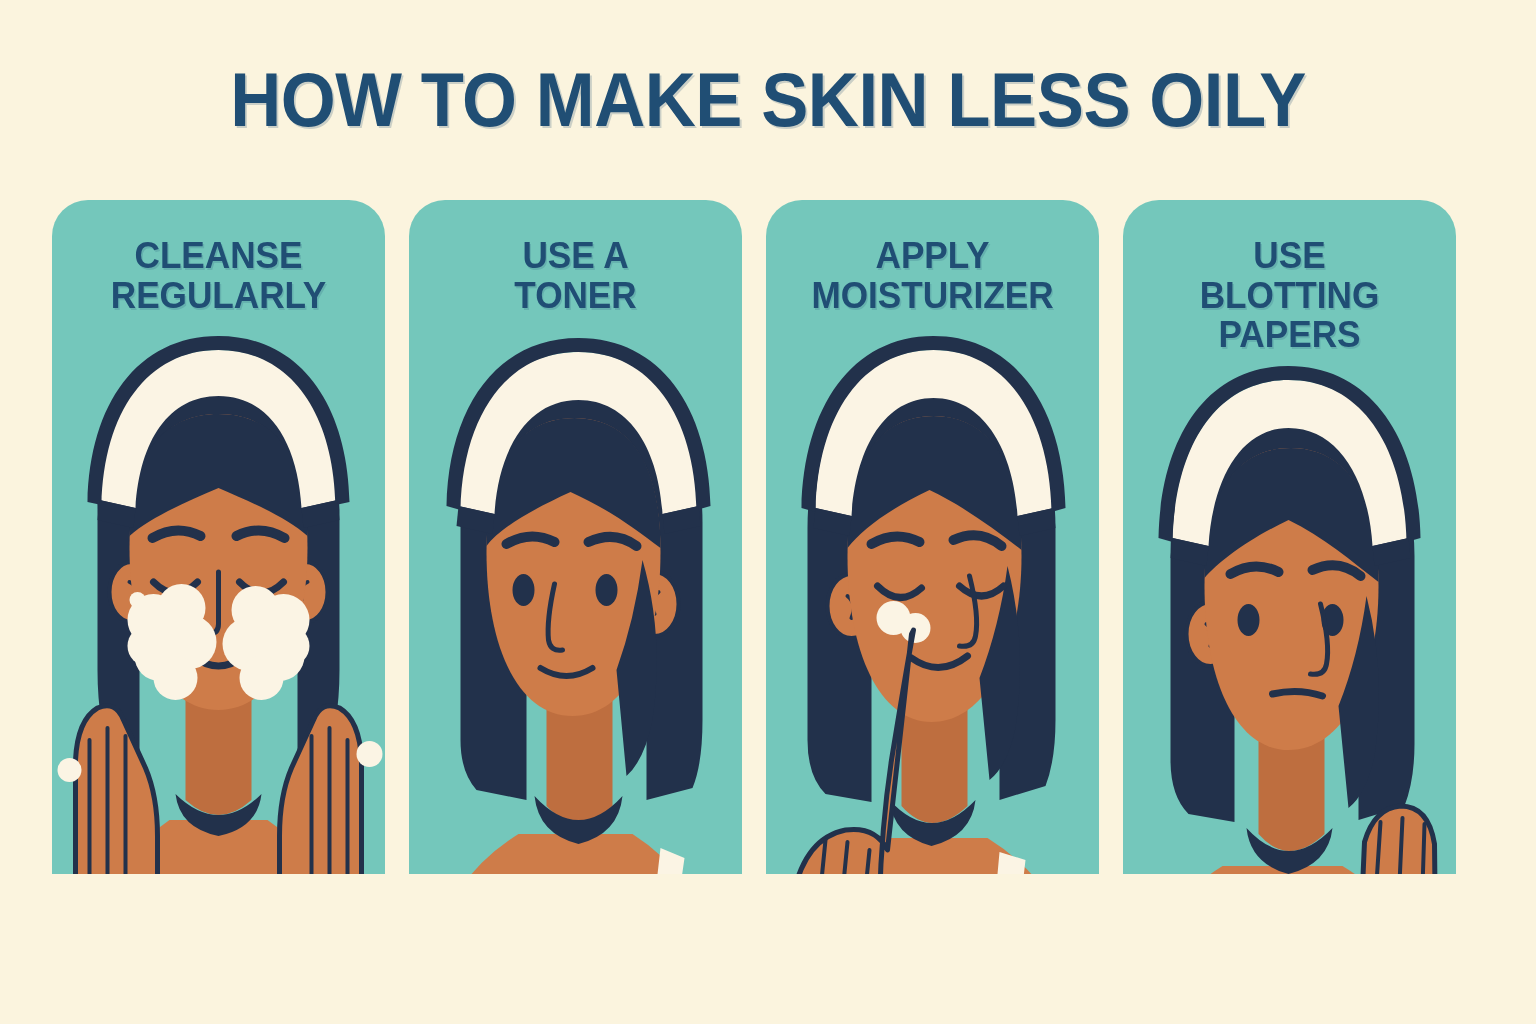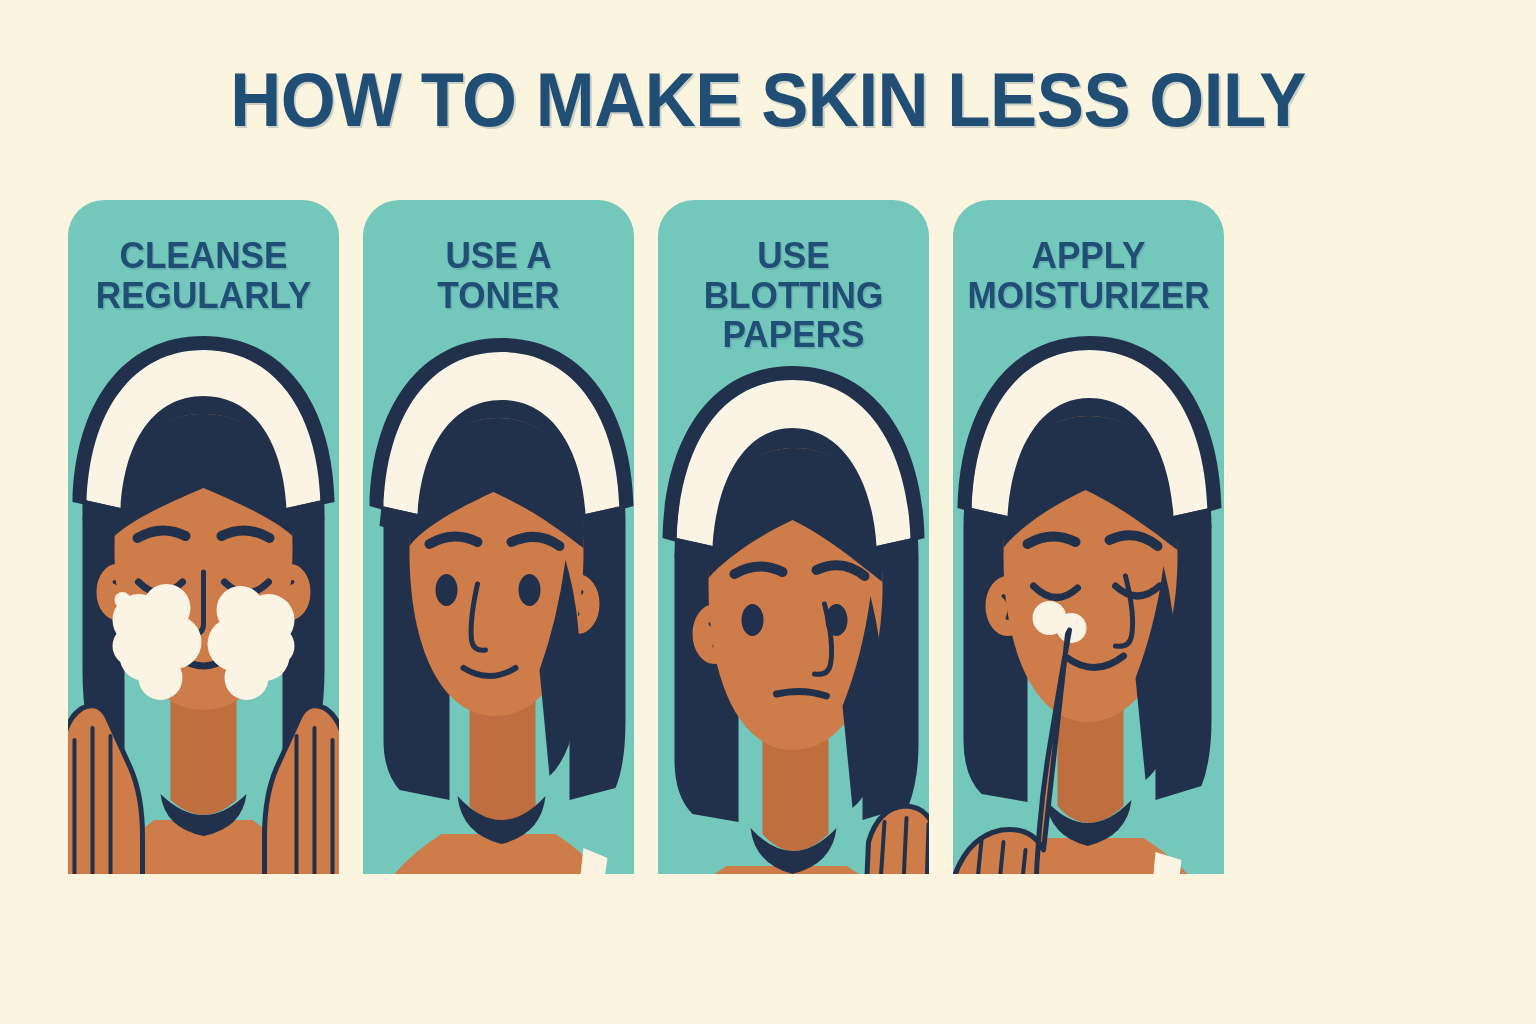--- a/index.html
+++ b/index.html
@@ -19,22 +19,22 @@
     letter-spacing:-0.5px;
     color:#204E74;
     transform:scaleX(0.93);
     transform-origin:center top;
     text-shadow:2px 2px 0 rgba(32,78,116,0.22);
     white-space:nowrap;
   }
   
   .panels {
     position:absolute;
-    top:200px; left:68px;
-    width:1156px; height:824px;
+    top:200px; left:52px;
+    width:1404px; height:824px;
     display:flex;
     gap:24px;
   }
   .panel {
     position:relative;
     flex:1 1 0;
     background:#74C7BB;
     border-radius:36px 36px 0 0;
     overflow:hidden;
   }
@@ -219,20 +219,90 @@
       <div>USE A</div>
       <div>TONER</div>
     </div>
   </div>
 
   <div class="panel">
     <div class="panel-art">
       <svg viewBox="0 0 338 824" preserveAspectRatio="xMidYMin slice">
         <g>
 
+          <path d="M166 168 C 88 168 44 232 44 328 L44 540 Q44 576 62 594 L108 602 L108 420 C108 332 126 288 166 288 C208 288 236 332 236 420 L236 600 L282 586 Q292 560 292 520 L292 328 C292 232 244 168 166 168 Z" fill="#22314B"></path>
+
+          <path d="M138 490 L204 490 L204 606 Q168 640 138 606 Z" fill="#BE6E3F"></path>
+
+          <path d="M16 824 L16 762 Q40 680 108 638 L224 638 Q292 680 318 762 L318 824 Z" fill="#CE7C49"></path>
+
+          <path d="M236 652 Q228 734 224 824 L248 824 Q254 726 262 660 Z" fill="#FBF4E4"></path>
+
+          <path d="M126 600 Q168 646 212 600 Q208 636 168 646 Q130 636 126 600 Z" fill="#22314B"></path>
+
+          <ellipse cx="88" cy="406" rx="24" ry="32" fill="#CE7C49" stroke="#22314B" stroke-width="4"></ellipse>
+          <path d="M84 396 q10 8 4 22" stroke="#22314B" stroke-width="4" fill="none" stroke-linecap="round"></path>
+
+          <path d="M170 216 C 230 216 258 272 258 356 C258 452 222 522 168 522 C116 522 84 452 84 356 C84 272 110 216 170 216 Z" fill="#CE7C49"></path>
+
+          <path d="M170 216 C 230 216 258 270 258 350 C232 330 200 306 166 290 C124 310 98 330 84 348 C84 270 110 216 170 216 Z" fill="#22314B"></path>
+
+          <path d="M244 366 Q264 444 252 528 Q244 566 226 580 L216 478 Q236 426 244 366 Z" fill="#22314B"></path>
+
+          <path d="M170 150 C 96 150 54 216 52 308 L 88 316 C 92 250 120 198 170 198 C220 198 250 250 254 316 L290 308 C288 216 244 150 170 150 Z" fill="#FBF4E4"></path>
+          <path d="M170 136 C 88 136 40 208 38 308 L 52 312 C 54 216 98 150 170 150 C242 150 286 216 288 312 L302 308 C300 208 252 136 170 136 Z" fill="#22314B"></path>
+          <path d="M52 308 L88 316 L86 336 L50 328 Z" fill="#22314B"></path>
+          <path d="M290 308 L254 316 L256 336 L292 328 Z" fill="#22314B"></path>
+
+          <path d="M108 344 q24 -14 48 -2" stroke="#22314B" stroke-width="10" fill="none" stroke-linecap="round"></path>
+          <path d="M190 340 q26 -12 48 6" stroke="#22314B" stroke-width="10" fill="none" stroke-linecap="round"></path>
+
+          <path d="M114 386 q22 22 44 2" stroke="#22314B" stroke-width="7" fill="none" stroke-linecap="round"></path>
+          <path d="M196 386 q22 20 44 0" stroke="#22314B" stroke-width="7" fill="none" stroke-linecap="round"></path>
+
+          <path d="M206 376 q10 40 6 60 q-2 12 -16 10" stroke="#22314B" stroke-width="5" fill="none" stroke-linecap="round"></path>
+
+          <path d="M148 458 q28 20 56 -2" stroke="#22314B" stroke-width="7" fill="none" stroke-linecap="round"></path>
+
+          <g fill="#FBF4E4">
+            <circle cx="130" cy="418" r="17"></circle>
+              <circle cx="152" cy="428" r="15"></circle>
+          </g>
+
+          <path d="M108 728 q22 -8 36 2" stroke="#22314B" stroke-width="5" fill="none" stroke-linecap="round"></path>
+          <path d="M176 730 q22 -6 36 4" stroke="#22314B" stroke-width="5" fill="none" stroke-linecap="round"></path>
+
+          <path d="M34 824 L30 694 Q42 638 82 630 Q112 626 124 650 L148 434 L150 430 Q142 474 128 560 Q118 626 116 700 L116 824 Z" fill="#CE7C49" stroke="#22314B" stroke-width="5" stroke-linejoin="round"></path>
+          <path d="M62 640 L50 760" stroke="#22314B" stroke-width="4" fill="none" stroke-linecap="round"></path>
+          <path d="M84 642 L72 764" stroke="#22314B" stroke-width="4" fill="none" stroke-linecap="round"></path>
+          <path d="M106 650 L94 768" stroke="#22314B" stroke-width="4" fill="none" stroke-linecap="round"></path>
+
+          <path d="M60 800 L60 742 Q60 726 78 722 L146 722 Q164 726 164 742 L164 800 Z" fill="#EF8795"></path>
+          <ellipse cx="112" cy="724" rx="52" ry="16" fill="#FBF4E4" stroke="#22314B" stroke-width="4"></ellipse>
+          <path d="M62 742 Q112 756 162 742" stroke="#22314B" stroke-width="4" fill="none"></path>
+          <path d="M62 756 Q112 770 162 756" stroke="#22314B" stroke-width="4" fill="none"></path>
+
+          <path d="M62 824 L62 790 Q70 766 104 768 L170 776 Q196 786 196 812 L196 824 Z" fill="#CE7C49" stroke="#22314B" stroke-width="5" stroke-linejoin="round"></path>
+          <path d="M70 790 Q120 782 176 792" stroke="#22314B" stroke-width="4" fill="none" stroke-linecap="round"></path>
+          <path d="M70 808 Q118 800 166 808" stroke="#22314B" stroke-width="4" fill="none" stroke-linecap="round"></path>
+        </g>
+      </svg>
+    </div>
+    <div class="panel-fade"></div>
+    <div class="panel-label">
+      <div>APPLY</div>
+      <div>MOISTURIZER</div>
+    </div>
+  </div>
+
+  <div class="panel">
+    <div class="panel-art">
+      <svg viewBox="0 0 338 824" preserveAspectRatio="xMidYMin slice">
+        <g>
+
           <path d="M168 200 C 92 200 50 262 50 356 L50 560 Q50 596 68 614 L114 622 L114 448 C114 360 130 316 168 316 C210 316 238 360 238 448 L238 620 L284 606 Q294 580 294 544 L294 356 C294 262 244 200 168 200 Z" fill="#22314B"></path>
 
           <path d="M138 516 L204 516 L204 634 Q168 668 138 634 Z" fill="#BE6E3F"></path>
 
           <path d="M12 824 L12 786 Q34 708 102 666 L222 666 Q292 708 316 786 L316 824 Z" fill="#CE7C49"></path>
 
           <path d="M68 680 Q76 760 82 824 L102 824 Q96 740 88 686 Z" fill="#FBF4E4"></path>
           <path d="M236 680 Q228 760 224 824 L244 824 Q248 740 256 686 Z" fill="#FBF4E4"></path>
 
           <path d="M126 628 Q168 674 212 628 Q208 664 168 674 Q130 664 126 628 Z" fill="#22314B"></path>
@@ -279,83 +349,13 @@
       </svg>
     </div>
     <div class="panel-fade"></div>
     <div class="panel-label">
       <div>USE</div>
       <div>BLOTTING</div>
       <div>PAPERS</div>
     </div>
   </div>
 
-  <div class="panel">
-    <div class="panel-art">
-      <svg viewBox="0 0 338 824" preserveAspectRatio="xMidYMin slice">
-        <g>
-
-          <path d="M166 168 C 88 168 44 232 44 328 L44 540 Q44 576 62 594 L108 602 L108 420 C108 332 126 288 166 288 C208 288 236 332 236 420 L236 600 L282 586 Q292 560 292 520 L292 328 C292 232 244 168 166 168 Z" fill="#22314B"></path>
-
-          <path d="M138 490 L204 490 L204 606 Q168 640 138 606 Z" fill="#BE6E3F"></path>
-
-          <path d="M16 824 L16 762 Q40 680 108 638 L224 638 Q292 680 318 762 L318 824 Z" fill="#CE7C49"></path>
-
-          <path d="M236 652 Q228 734 224 824 L248 824 Q254 726 262 660 Z" fill="#FBF4E4"></path>
-
-          <path d="M126 600 Q168 646 212 600 Q208 636 168 646 Q130 636 126 600 Z" fill="#22314B"></path>
-
-          <ellipse cx="88" cy="406" rx="24" ry="32" fill="#CE7C49" stroke="#22314B" stroke-width="4"></ellipse>
-          <path d="M84 396 q10 8 4 22" stroke="#22314B" stroke-width="4" fill="none" stroke-linecap="round"></path>
-
-          <path d="M170 216 C 230 216 258 272 258 356 C258 452 222 522 168 522 C116 522 84 452 84 356 C84 272 110 216 170 216 Z" fill="#CE7C49"></path>
-
-          <path d="M170 216 C 230 216 258 270 258 350 C232 330 200 306 166 290 C124 310 98 330 84 348 C84 270 110 216 170 216 Z" fill="#22314B"></path>
-
-          <path d="M244 366 Q264 444 252 528 Q244 566 226 580 L216 478 Q236 426 244 366 Z" fill="#22314B"></path>
-
-          <path d="M170 150 C 96 150 54 216 52 308 L 88 316 C 92 250 120 198 170 198 C220 198 250 250 254 316 L290 308 C288 216 244 150 170 150 Z" fill="#FBF4E4"></path>
-          <path d="M170 136 C 88 136 40 208 38 308 L 52 312 C 54 216 98 150 170 150 C242 150 286 216 288 312 L302 308 C300 208 252 136 170 136 Z" fill="#22314B"></path>
-          <path d="M52 308 L88 316 L86 336 L50 328 Z" fill="#22314B"></path>
-          <path d="M290 308 L254 316 L256 336 L292 328 Z" fill="#22314B"></path>
-
-          <path d="M108 344 q24 -14 48 -2" stroke="#22314B" stroke-width="10" fill="none" stroke-linecap="round"></path>
-          <path d="M190 340 q26 -12 48 6" stroke="#22314B" stroke-width="10" fill="none" stroke-linecap="round"></path>
-
-          <path d="M114 386 q22 22 44 2" stroke="#22314B" stroke-width="7" fill="none" stroke-linecap="round"></path>
-          <path d="M196 386 q22 20 44 0" stroke="#22314B" stroke-width="7" fill="none" stroke-linecap="round"></path>
-
-          <path d="M206 376 q10 40 6 60 q-2 12 -16 10" stroke="#22314B" stroke-width="5" fill="none" stroke-linecap="round"></path>
-
-          <path d="M148 458 q28 20 56 -2" stroke="#22314B" stroke-width="7" fill="none" stroke-linecap="round"></path>
-
-          <g fill="#FBF4E4">
-            <circle cx="130" cy="418" r="17"></circle>
-              <circle cx="152" cy="428" r="15"></circle>
-          </g>
-
-          <path d="M108 728 q22 -8 36 2" stroke="#22314B" stroke-width="5" fill="none" stroke-linecap="round"></path>
-          <path d="M176 730 q22 -6 36 4" stroke="#22314B" stroke-width="5" fill="none" stroke-linecap="round"></path>
-
-          <path d="M34 824 L30 694 Q42 638 82 630 Q112 626 124 650 L148 434 L150 430 Q142 474 128 560 Q118 626 116 700 L116 824 Z" fill="#CE7C49" stroke="#22314B" stroke-width="5" stroke-linejoin="round"></path>
-          <path d="M62 640 L50 760" stroke="#22314B" stroke-width="4" fill="none" stroke-linecap="round"></path>
-          <path d="M84 642 L72 764" stroke="#22314B" stroke-width="4" fill="none" stroke-linecap="round"></path>
-          <path d="M106 650 L94 768" stroke="#22314B" stroke-width="4" fill="none" stroke-linecap="round"></path>
-
-          <path d="M60 800 L60 742 Q60 726 78 722 L146 722 Q164 726 164 742 L164 800 Z" fill="#EF8795"></path>
-          <ellipse cx="112" cy="724" rx="52" ry="16" fill="#FBF4E4" stroke="#22314B" stroke-width="4"></ellipse>
-          <path d="M62 742 Q112 756 162 742" stroke="#22314B" stroke-width="4" fill="none"></path>
-          <path d="M62 756 Q112 770 162 756" stroke="#22314B" stroke-width="4" fill="none"></path>
-
-          <path d="M62 824 L62 790 Q70 766 104 768 L170 776 Q196 786 196 812 L196 824 Z" fill="#CE7C49" stroke="#22314B" stroke-width="5" stroke-linejoin="round"></path>
-          <path d="M70 790 Q120 782 176 792" stroke="#22314B" stroke-width="4" fill="none" stroke-linecap="round"></path>
-          <path d="M70 808 Q118 800 166 808" stroke="#22314B" stroke-width="4" fill="none" stroke-linecap="round"></path>
-        </g>
-      </svg>
-    </div>
-    <div class="panel-fade"></div>
-    <div class="panel-label">
-      <div>APPLY</div>
-      <div>MOISTURIZER</div>
-    </div>
-  </div>
-
 </div>
 
 </body></html>

